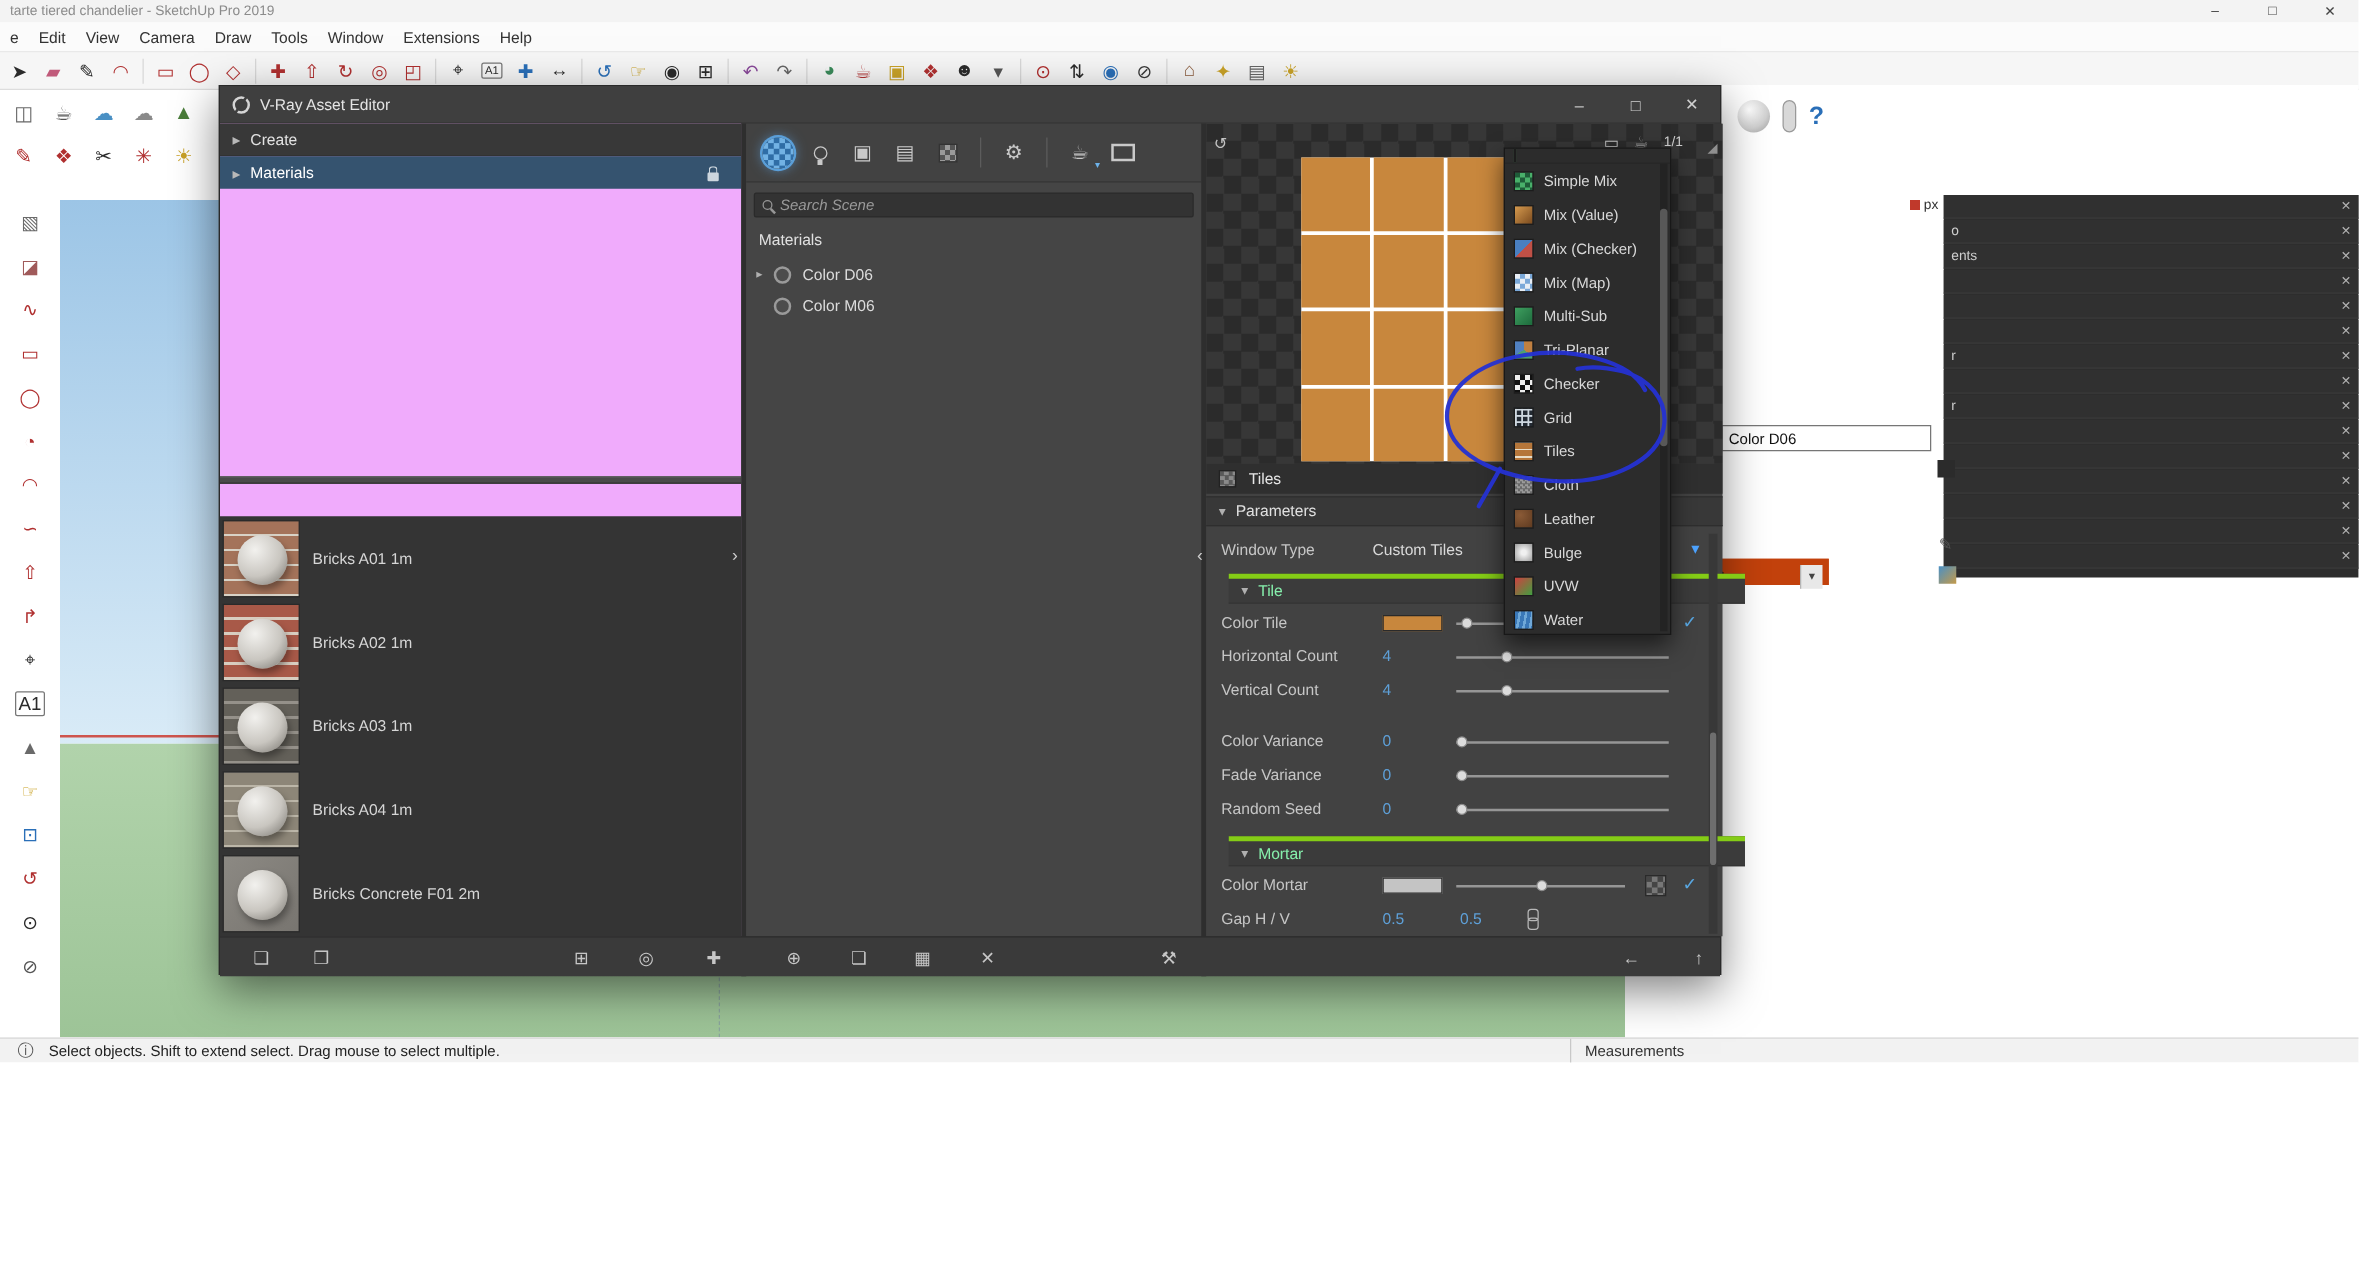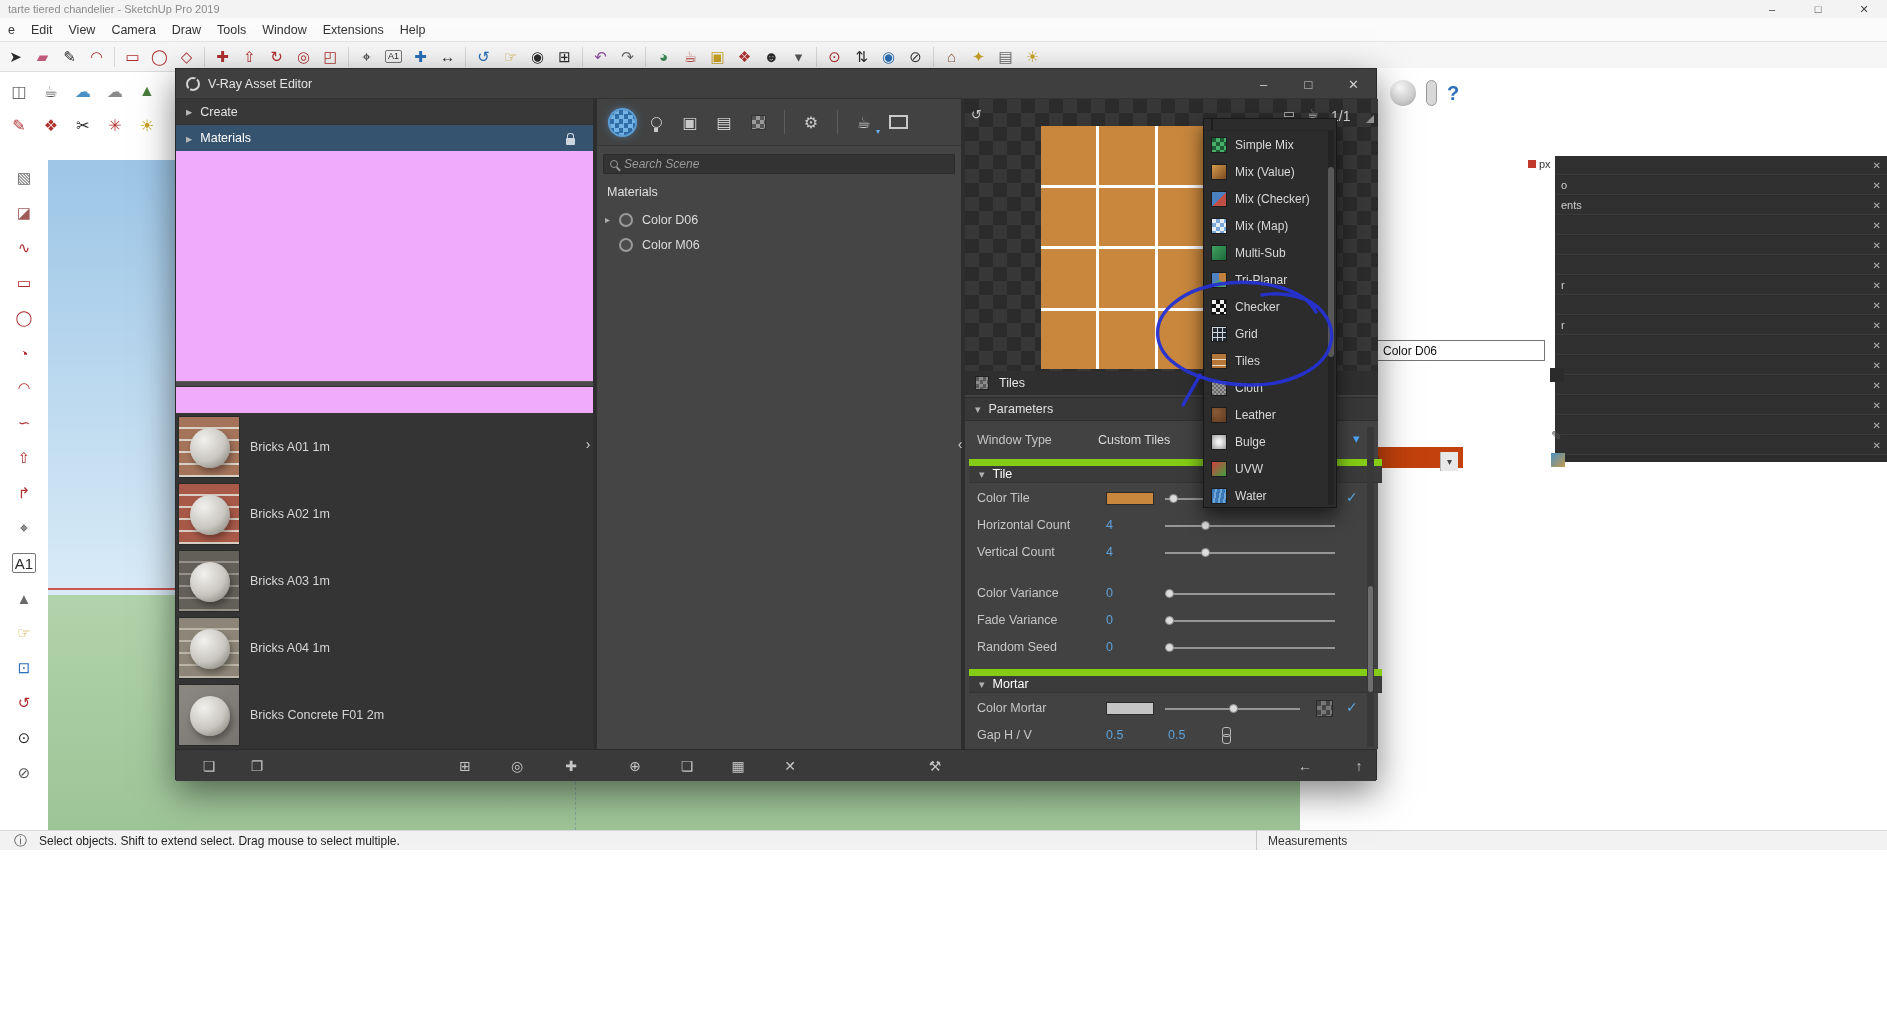--- a/index.html
+++ b/index.html
@@ -127,34 +127,34 @@
     margin:0 9px 0 2px;flex:none}
 
   
   .rcol{position:absolute;left:789px;top:30px;width:413px;height:650px;background:#424242}
   .preview{position:absolute;left:0;top:0;width:100%;height:272px;
     background:repeating-conic-gradient(#373737 0 25%,#2b2b2b 0 50%);background-size:28px 28px;overflow:hidden}
   .tileswatch{position:absolute;left:76px;top:27px;width:172px;height:243px;background:#fff;
     display:grid;grid-template-columns:repeat(3,1fr);grid-template-rows:repeat(4,1fr);gap:3px}
   .tcell{background:#c8873d}
   .pv-ico{position:absolute;color:#c2c2c2;font-size:13px}
-  .pv-page{position:absolute;font-size:14px;color:#cfcfcf}
+  .pv-page{position:absolute;font-size:11px;color:#cfcfcf}
   .pv-corner{position:absolute;right:4px;top:16px;width:0;height:0;
     border-left:8px solid transparent;border-bottom:8px solid #8f8f8f}
   .secthdr{position:absolute;left:0;width:100%;height:24px;background:#2f2f2f;display:flex;
     align-items:center;gap:10px;padding-left:10px;font-size:12.5px;color:#e6e6e6}
   .texhdr-icon{width:14px;height:14px;border:1px solid #222;
     background:repeating-conic-gradient(#8a8a8a 0 25%,#5a5a5a 0 50%);background-size:7px 7px}
   .parmhdr{position:absolute;left:0;width:100%;height:24px;background:#383838;
     border-top:1px solid #2e2e2e;border-bottom:1px solid #2e2e2e;display:flex;align-items:center;
     font-size:12.5px;color:#e0e0e0}
   .parmhdr::before{content:"▾";color:#b0b0b0;margin:0 8px 0 10px;font-size:11px}
-  .ghdr{position:absolute;left:4px;width:100%;height:24px;background:#3b3b3b;
-    border-top:7px solid #84cc16;border-bottom:1px solid #343434;display:flex;align-items:center;
-    font-size:12.5px;color:#ffffff}
+  .ghdr{position:absolute;left:18px;width:100%;height:24px;background:#3b3b3b;
+    border-top:4px solid #84cc16;border-bottom:1px solid #343434;display:flex;align-items:center;
+    font-size:12.5px;color:#86efac}
   .ghdr::before{content:"▾";color:#b0b0b0;margin:0 8px 0 10px;font-size:11px}
   .prow{position:absolute;left:0;width:100%;height:27px}
   .plabel{position:absolute;left:12px;top:6px;font-size:12.5px;color:#c6c6c6}
   .pvalue{position:absolute;top:6px;font-size:12.5px;color:#5ea0d8}
   .pvwhite{position:absolute;top:6px;font-size:12.5px;color:#d9d9d9}
   .strack{position:absolute;top:13px;height:2px;background:#969696}
   .shandle{position:absolute;top:9px;width:9px;height:9px;border-radius:50%;background:#dcdcdc;
     border:1px solid #8a8a8a}
   .chk{position:absolute;top:4px;width:15px;height:16px;color:#58a6e0;font-weight:bold;font-size:14px}
   .chk::after{content:"✓"}

